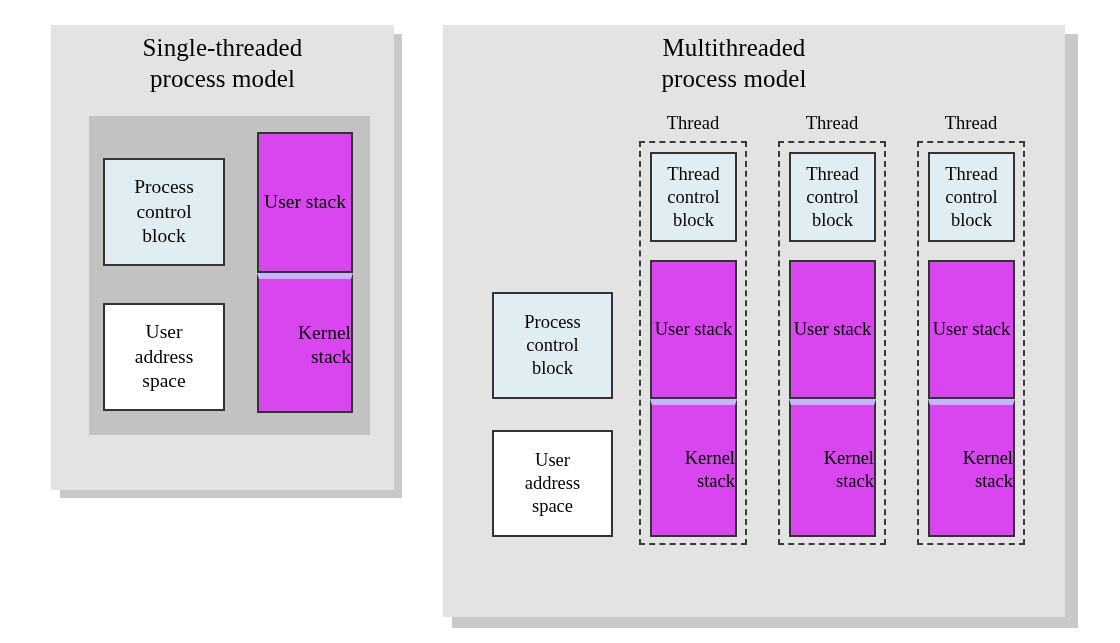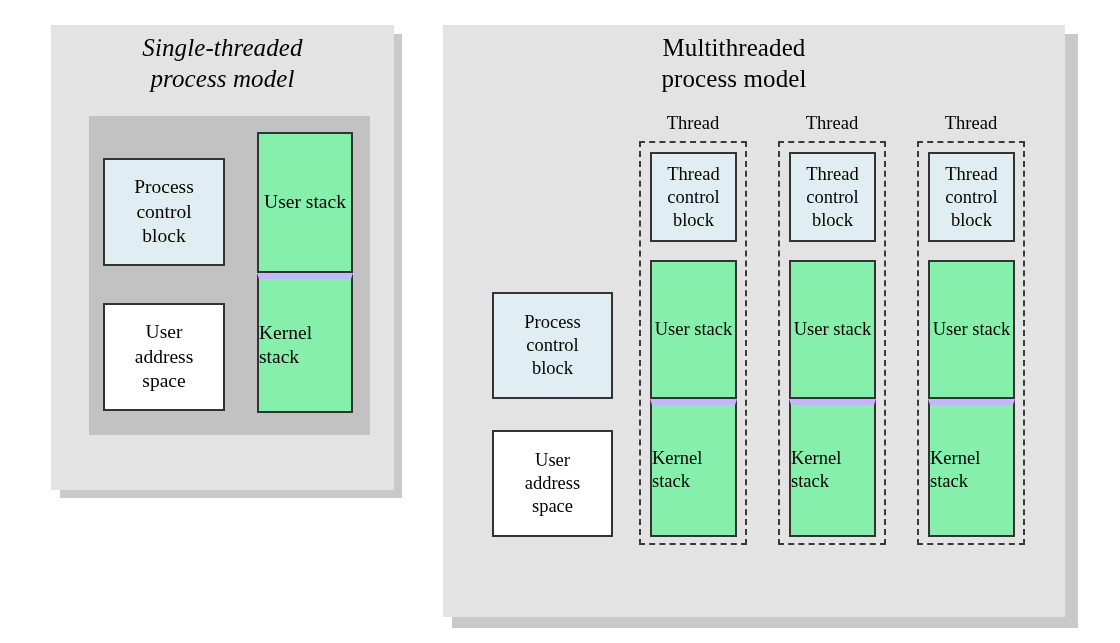--- a/index.html
+++ b/index.html
@@ -69,45 +69,45 @@
   .box-txt-md { font-size: 18.5px; line-height: 23px; }
 
   
   .stack-col {
     position: absolute;
     box-sizing: border-box;
   }
   .stack-col .half {
     box-sizing: border-box;
     border: 2px solid #333333;
-    background: #86efac;
+    background: #d946ef;
     display: flex;
     align-items: center;
     justify-content: center;
-    text-align: left;
+    text-align: right;
     width: 100%;
   }
   .stack-col .half.bottom { border-top: 6px solid #c4b5fd; }
 
   .dashed-box {
     position: absolute;
     box-sizing: border-box;
     border: 2px dashed #3a3a3a;
     background: transparent;
   }
 </style>
 </head>
 <body>
 
 <div id="stage">
 
   <div class="panel-shadow" style="left:60px; top:34px; width:342px; height:464px;"></div>
   <div class="panel" style="left:51px; top:25px; width:343px; height:465px;"></div>
 
-  <div class="title" style="left:51px; top:32px; width:343px;font-style:italic;">
+  <div class="title" style="left:51px; top:32px; width:343px;">
     <span>Single-threaded</span>
     <span>process model</span>
   </div>
 
   <div class="inner-gray" style="left:89px; top:116px; width:281px; height:319px;"></div>
 
   <div class="box blue box-txt-lg" style="left:103px; top:158px; width:122px; height:108px;">
     <div>
       <span class="lbl">Process</span>
       <span class="lbl">control</span>

